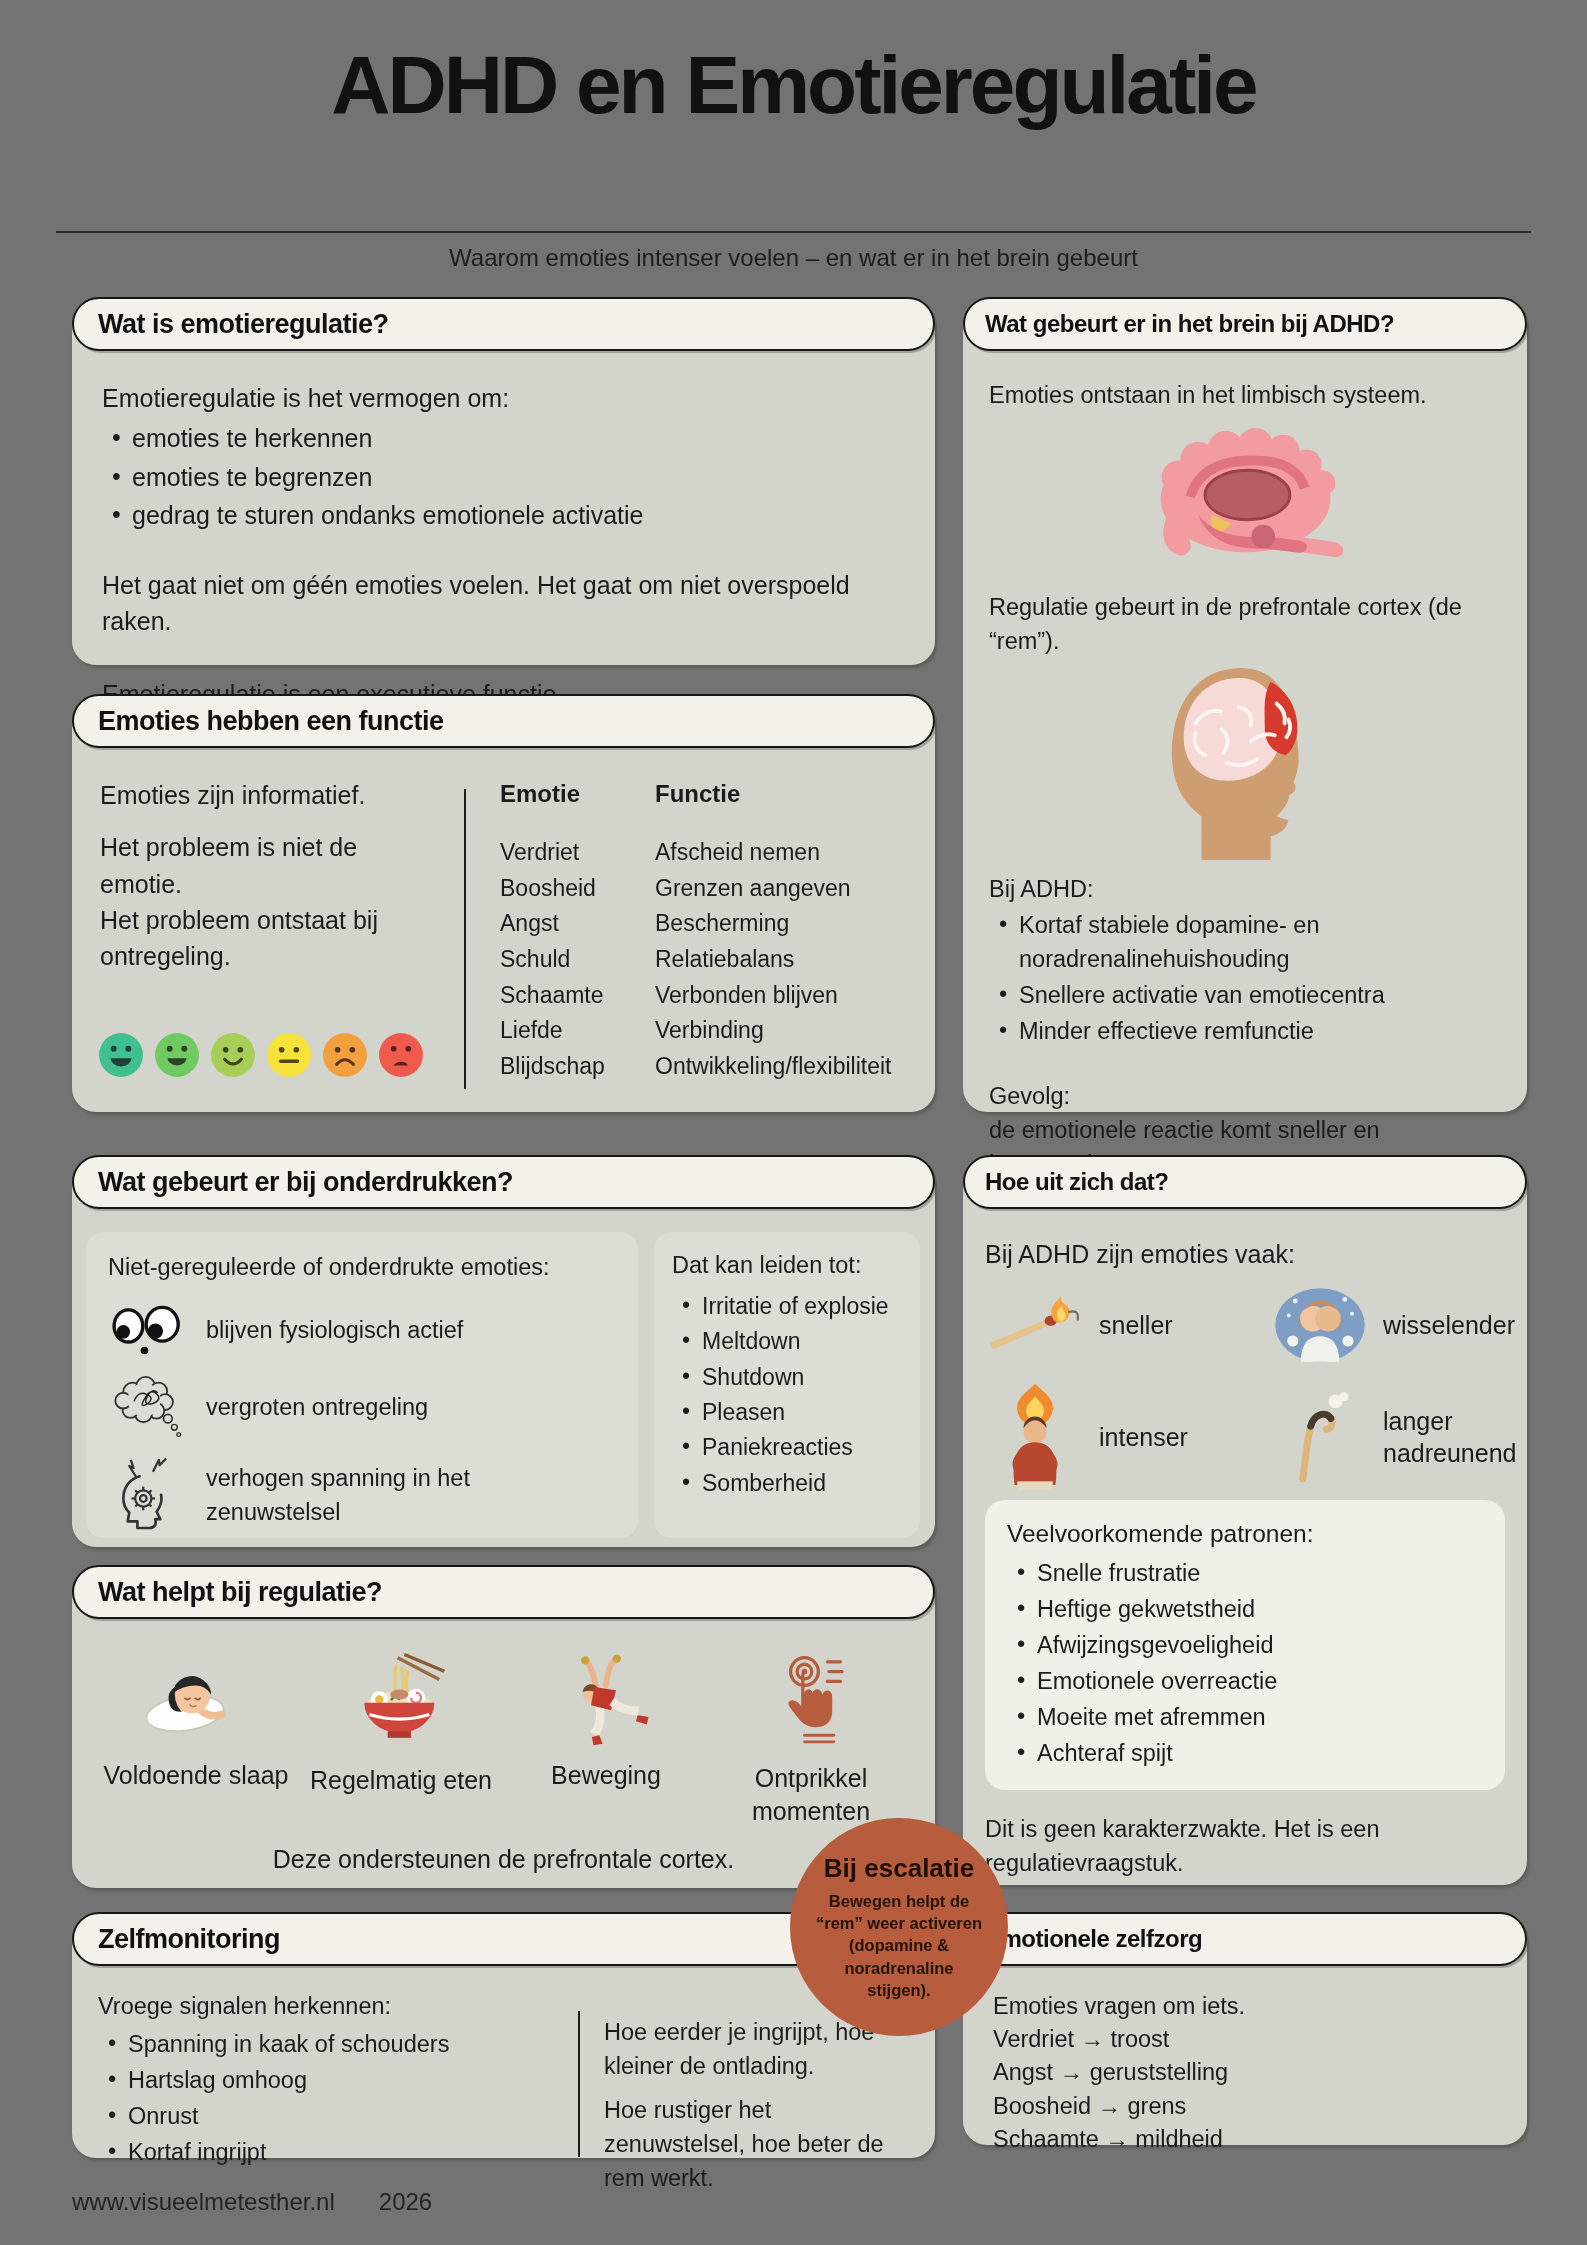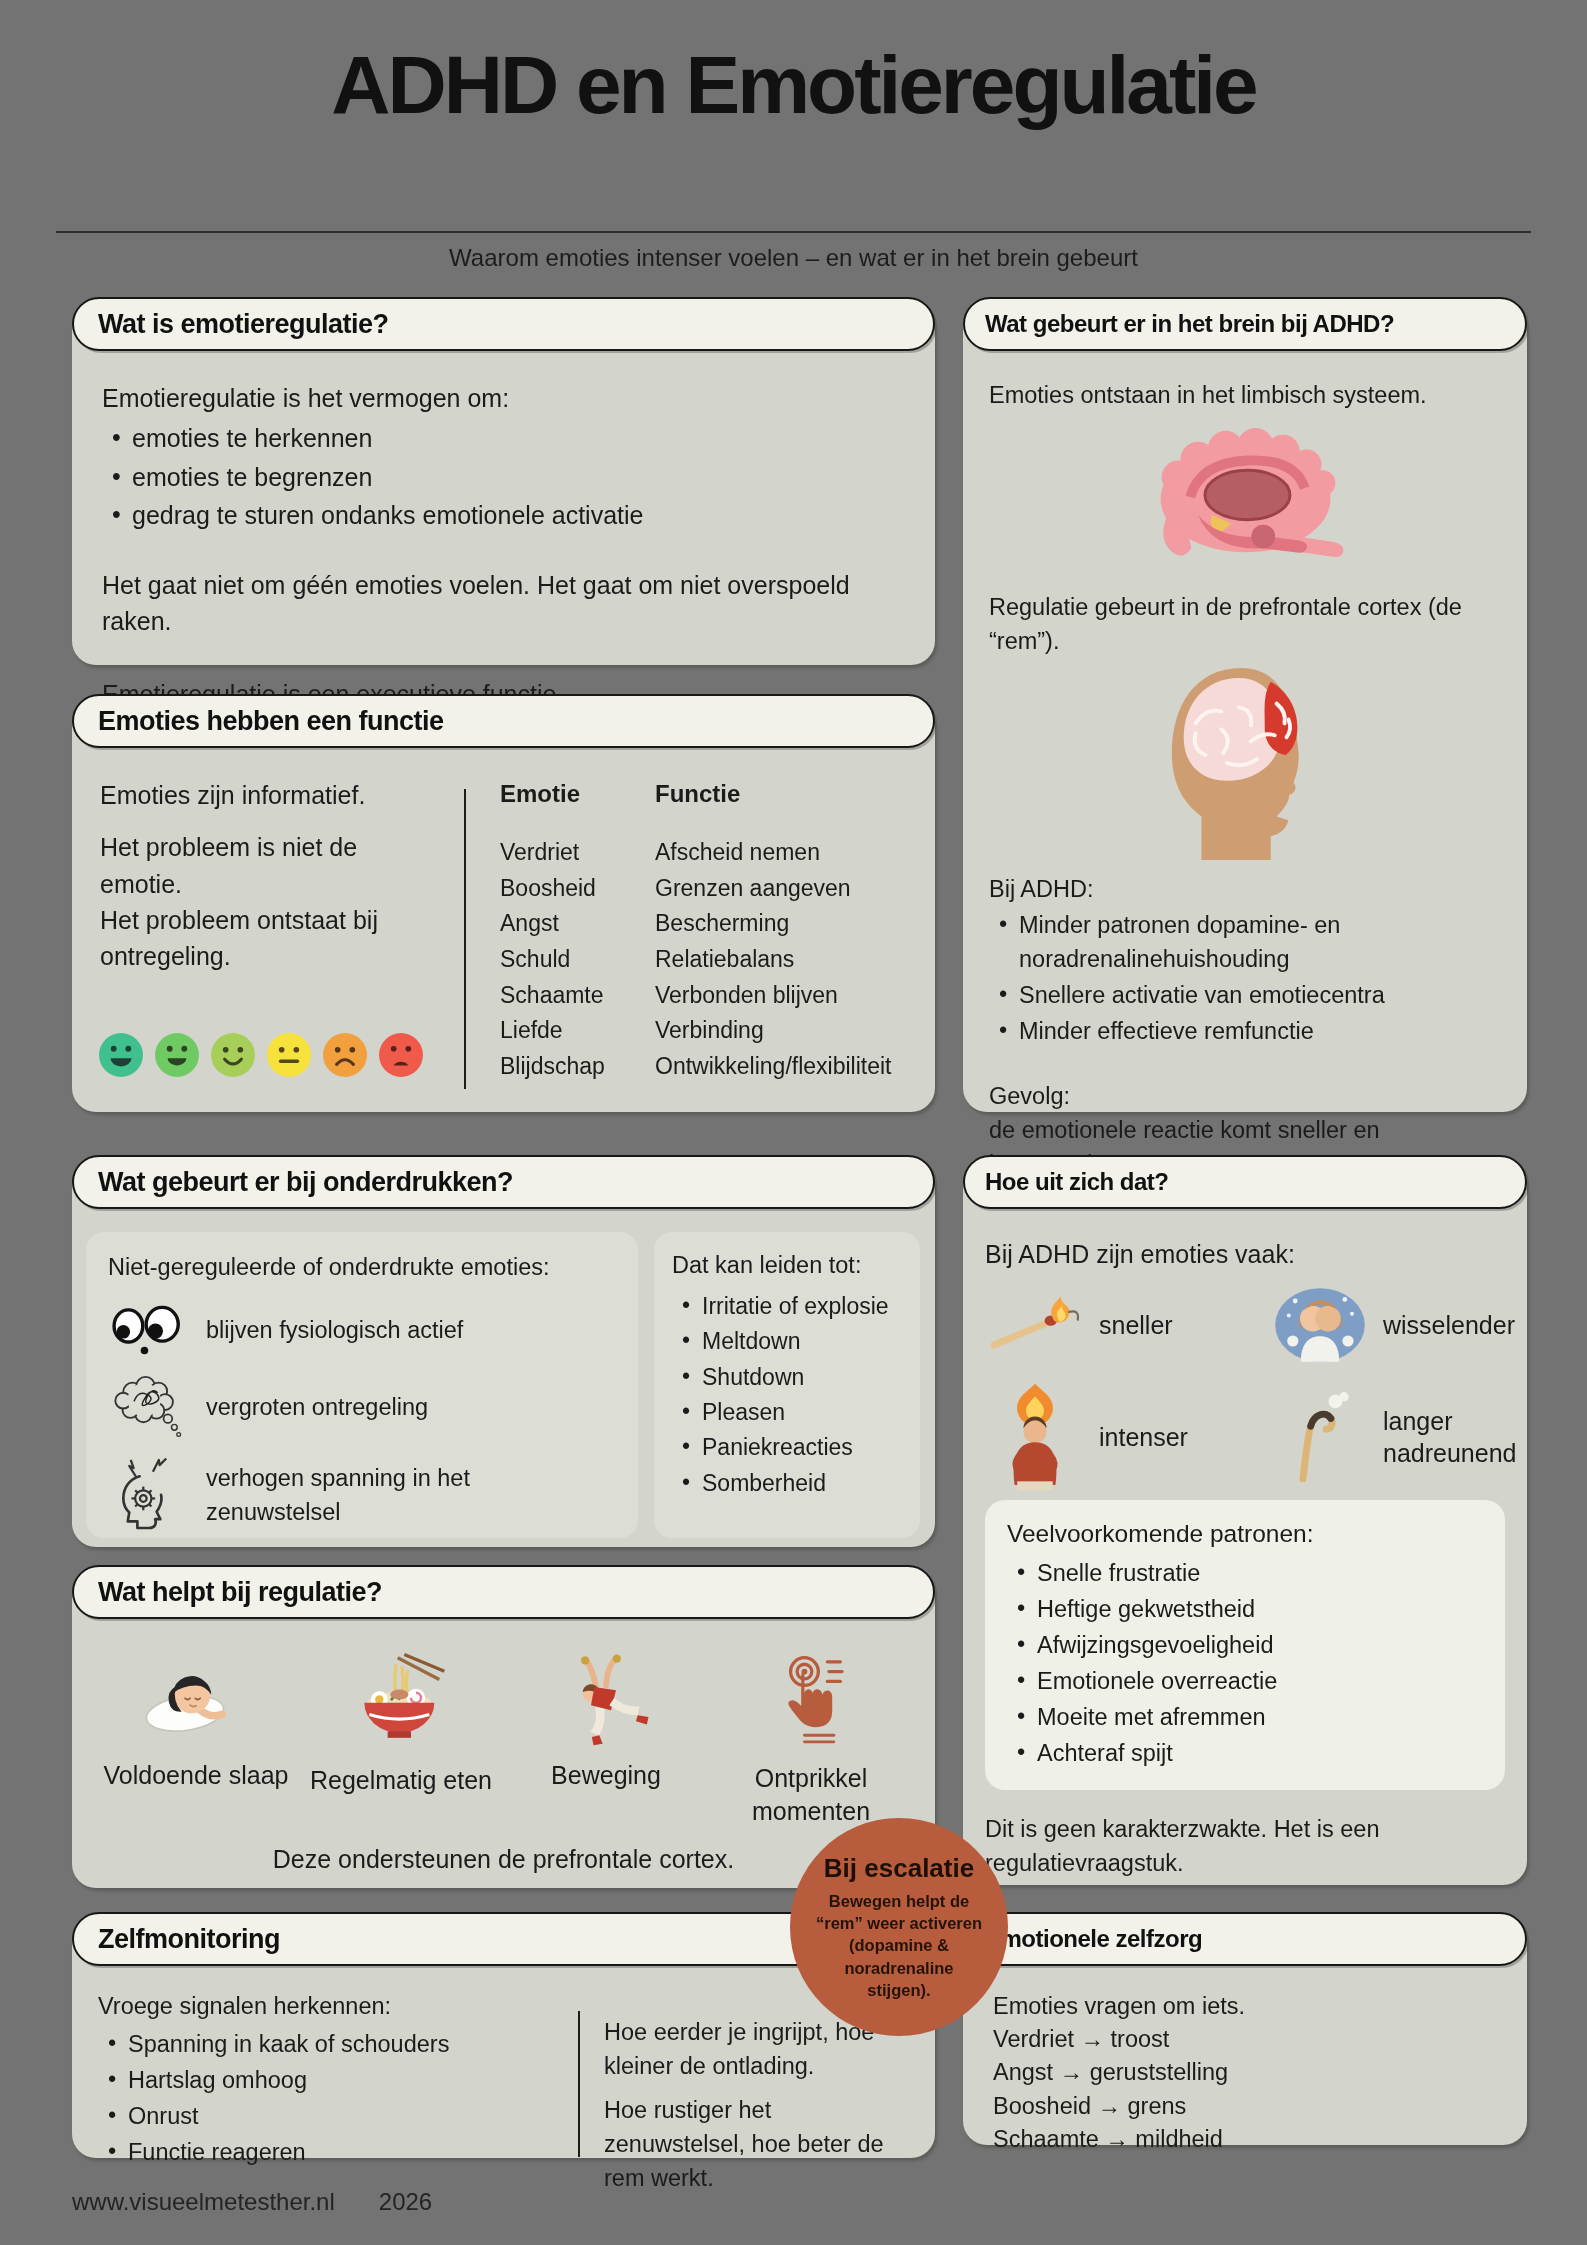--- a/index.html
+++ b/index.html
@@ -338,21 +338,21 @@
   </section>
 
   <section class="box" style="left:72px;top:1912px;width:863px;height:246px">
     <div class="body">
       <div style="position:absolute;left:26px;top:66px;width:460px;">
         <p class="txt">Vroege signalen herkennen:</p>
         <ul class="txt" style="margin-top:4px;">
           <li>Spanning in kaak of schouders</li>
           <li>Hartslag omhoog</li>
           <li>Onrust</li>
-          <li>Functie reageren</li>
+          <li>Kortaf ingrijpt</li>
         </ul>
       </div>
       <div class="divider-v" style="left:506px;top:88px;height:146px;"></div>
       <div style="position:absolute;left:532px;top:92px;width:306px;">
         <p class="txt">Hoe eerder je ingrijpt, hoe kleiner de ontlading.</p>
         <p class="txt" style="margin-top:10px;">Hoe rustiger het zenuwstelsel, hoe beter de rem werkt.</p>
       </div>
     </div>
     <div class="pill">
       <span>Zelfmonitoring</span>
@@ -396,21 +396,21 @@
             <path d="M84,46 q14,2 12,18"></path>
               <path d="M72,102 q16,6 30,-4"></path>
               <path d="M96,80 q12,-10 24,-6"></path>
             <path d="M122,42 q10,8 8,20"></path>
               <path d="M132,76 q6,-8 2,-18"></path>
           </g>
         </svg>
       </div>
       <p class="txt" style="margin-top:8px;">Bij ADHD:</p>
       <ul class="txt" style="margin-top:2px;">
-        <li>Minder patronen dopamine- en noradrenalinehuishouding</li>
+        <li>Kortaf stabiele dopamine- en noradrenalinehuishouding</li>
         <li>Snellere activatie van emotiecentra</li>
         <li>Minder effectieve remfunctie</li>
       </ul>
       <p class="txt" style="margin-top:30px;">Gevolg:</p>
       <p class="txt" style="max-width:480px;">de emotionele reactie komt sneller en intenser door.</p>
     </div>
     <div class="pill">
       <span>Wat gebeurt er in het brein bij ADHD?</span>
     </div>
   </section>

